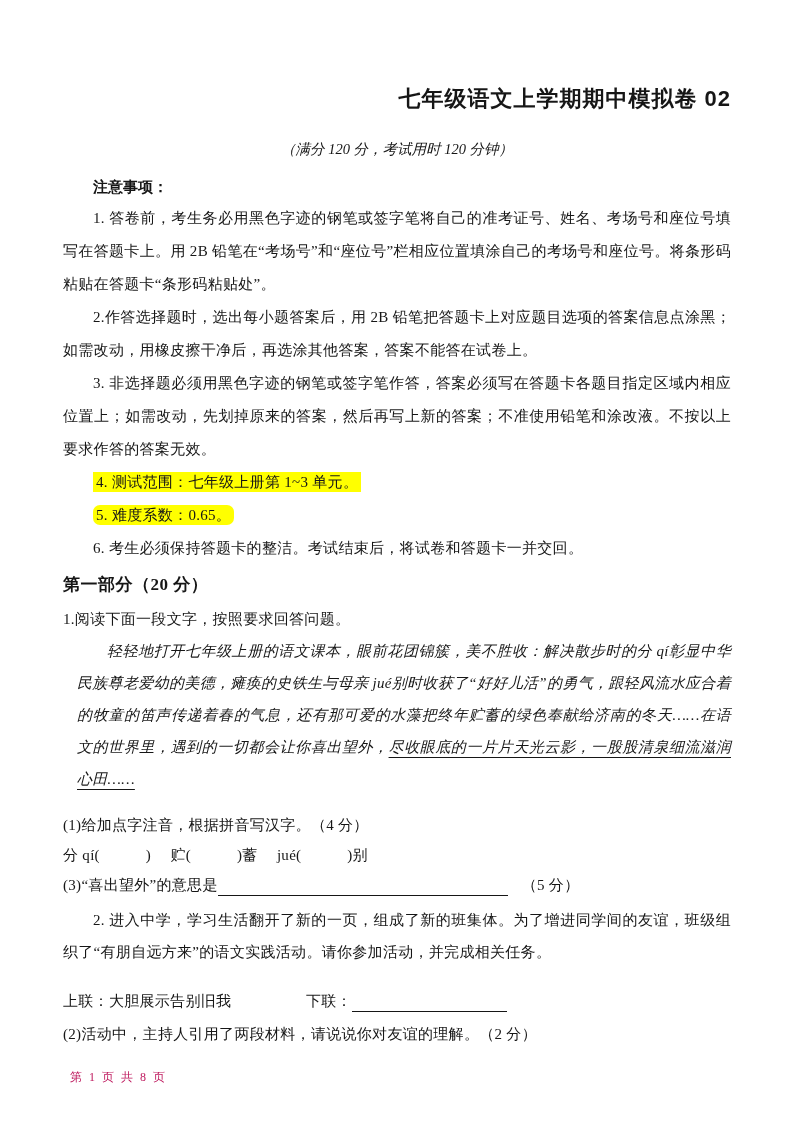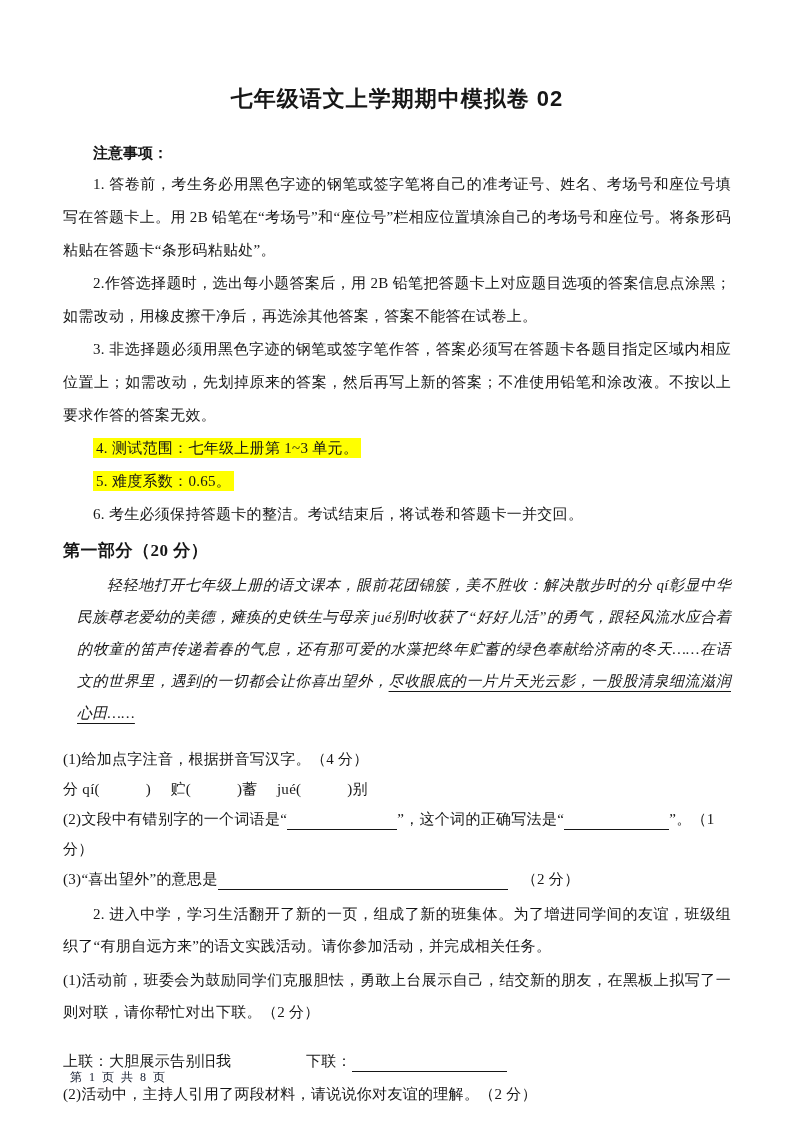--- a/index.html
+++ b/index.html
@@ -3,21 +3,21 @@
 <meta charset="utf-8">
 <style>
   html,body{margin:0;padding:0;background:#ffffff;}
   .page{
     width:793px;height:1122px;position:relative;background:#ffffff;
     font-family:"Liberation Serif","DejaVu Serif",serif;color:#161616;
     overflow:hidden;box-sizing:border-box;
   }
   .content{padding:84px 62px 0 63px;}
   .doc-title{
-    text-align:center;font-family:"Liberation Sans","DejaVu Sans",sans-serif;
+    text-align:right;font-family:"Liberation Sans","DejaVu Sans",sans-serif;
     font-size:22px;font-weight:700;letter-spacing:1px;margin:0 0 24px 0;line-height:30px;
   }
   .doc-subtitle{
     text-align:center;font-size:14.5px;font-style:italic;margin:0 0 12px 0;line-height:22px;
   }
   .notice-heading{
     font-family:"Liberation Sans","DejaVu Sans",sans-serif;font-weight:700;
     font-size:15px;line-height:30px;margin:0;text-indent:2em;
   }
   .para{
@@ -40,55 +40,55 @@
   .blank{
     display:inline-block;border-bottom:1px solid #161616;height:15px;
     vertical-align:bottom;margin-bottom:4px;
   }
   .w110{width:110px;}
   .w105{width:105px;}
   .w290{width:290px;margin-right:14px;}
   .w155{width:155px;}
   .couplet-upper{display:inline-block;width:243px;}
   .footer{
-    position:absolute;left:70px;bottom:36px;font-size:12px;color:#0f172a;
+    position:absolute;left:70px;bottom:36px;font-size:12px;color:#be185d;
     letter-spacing:2px;
   }
 </style>
 </head>
 <body>
 
 <div class="page">
   <div class="content">
 
     <h1 class="doc-title">七年级语文上学期期中模拟卷 02</h1>
+    <p class="doc-subtitle">（满分 120 分，考试用时 120 分钟）</p>
 
     <p class="notice-heading">注意事项：</p>
 
     <p class="para">1. 答卷前，考生务必用黑色字迹的钢笔或签字笔将自己的准考证号、姓名、考场号和座位号填写在答题卡上。用 2B 铅笔在“考场号”和“座位号”栏相应位置填涂自己的考场号和座位号。将条形码粘贴在答题卡“条形码粘贴处”。</p>
     <p class="para">2.作答选择题时，选出每小题答案后，用 2B 铅笔把答题卡上对应题目选项的答案信息点涂黑；如需改动，用橡皮擦干净后，再选涂其他答案，答案不能答在试卷上。</p>
     <p class="para">3. 非选择题必须用黑色字迹的钢笔或签字笔作答，答案必须写在答题卡各题目指定区域内相应位置上；如需改动，先划掉原来的答案，然后再写上新的答案；不准使用铅笔和涂改液。不按以上要求作答的答案无效。</p>
     <p class="para"><span class="hl" style="background: rgb(255, 255, 0);">4. 测试范围：七年级上册第 1~3 单元。</span></p>
-    <p class="para"><span class="hl" style="background: rgb(255, 255, 0);">5. 难度系数：0.65。</span></p>
+    <p class="para"><span class="hl" style="background: rgb(255, 255, 0); border-radius: 7px;">5. 难度系数：0.65。</span></p>
     <p class="para">6. 考生必须保持答题卡的整洁。考试结束后，将试卷和答题卡一并交回。</p>
 
     <p class="section-heading">第一部分（20 分）</p>
 
+    <p class="q-stem">1.阅读下面一段文字，按照要求回答问题。</p>
 
     <p class="passage"><span>轻轻地打开七年级上册的语文课本，眼前花团锦簇，美不胜收：解决散步时的分 qí彰显中华民族尊老爱幼的美德，瘫痪的史铁生与母亲 jué别时收获了“好好儿活”的勇气，跟轻风流水应合着的牧童的笛声传递着春的气息，还有那可爱的水藻把终年贮蓄的绿色奉献给济南的冬天……在语文的世界里，遇到的一切都会让你喜出望外，</span><span class="ul">尽收眼底的一片片天光云影，一股股清泉细流滋润心田……</span></p>
 
     <p class="subq">(1)给加点字注音，根据拼音写汉字。（4 分）</p>
     <p class="subq">分 qí(　　　)　 贮(　　　)蓄　 jué(　　　)别</p>
 
-    <p class="subq"><span>(2)文段中有错别字的一个词语是“</span><span class="blank w110"></span><span>”，这个词的正确写法是“</span><span class="blank w105"></span><span>”。（1 分）</span></p>
 
-    <p class="subq"><span>(3)“喜出望外”的意思是</span><span class="blank w290"></span><span>（2 分）</span></p>
+    <p class="subq"><span>(3)“喜出望外”的意思是</span><span class="blank w290"></span><span>（5 分）</span></p>
 
     <p class="q-stem indent" style="margin-top:4px;">2. 进入中学，学习生活翻开了新的一页，组成了新的班集体。为了增进同学间的友谊，班级组织了“有朋自远方来”的语文实践活动。请你参加活动，并完成相关任务。</p>
-    <p class="q-stem" style="margin-top:2px;">(1)活动前，班委会为鼓励同学们克服胆怯，勇敢上台展示自己，结交新的朋友，在黑板上拟写了一则对联，请你帮忙对出下联。（2 分）</p>
 
     <p class="subq" style="margin-top:18px;"><span class="couplet-upper">上联：大胆展示告别旧我</span><span>下联：</span><span class="blank w155"></span></p>
 
     <p class="subq" style="margin-top:3px;">(2)活动中，主持人引用了两段材料，请说说你对友谊的理解。（2 分）</p>
 
   </div>
 
   <div class="footer">第 1 页 共 8 页</div>
 </div>
 

